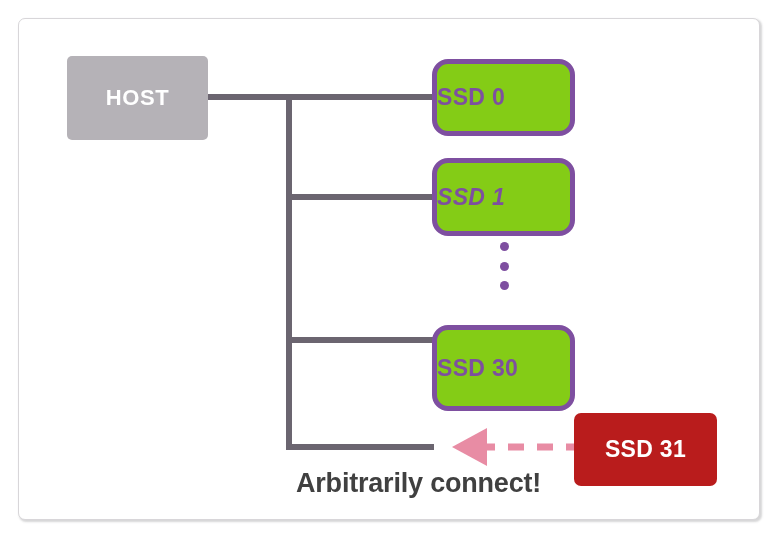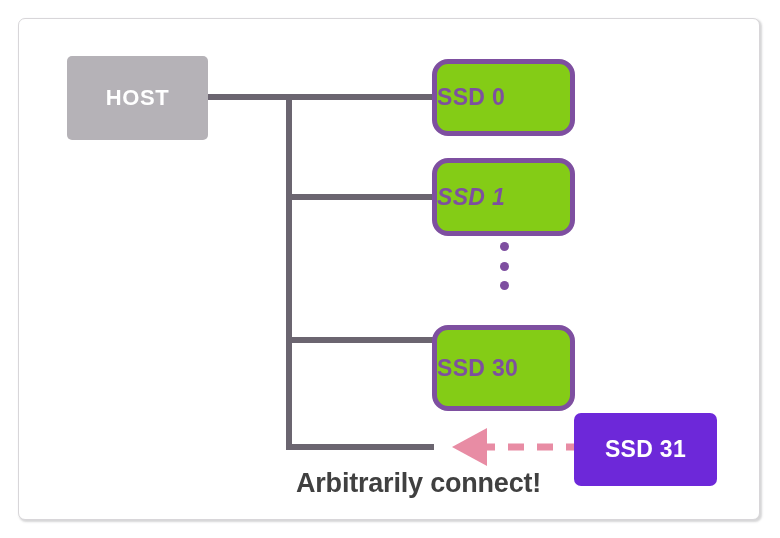--- a/index.html
+++ b/index.html
@@ -82,21 +82,21 @@
   }
 
   
   .ssd-filled {
     position: absolute;
     left: 574px;
     top: 413px;
     width: 143px;
     height: 73px;
     box-sizing: border-box;
-    background: #6d28d9;
+    background: #b91c1c;
     border-radius: 7px;
     display: flex;
     align-items: center;
     justify-content: center;
   }
   .ssd-filled .ssd-label {
     color: #ffffff;
   }
 
   

